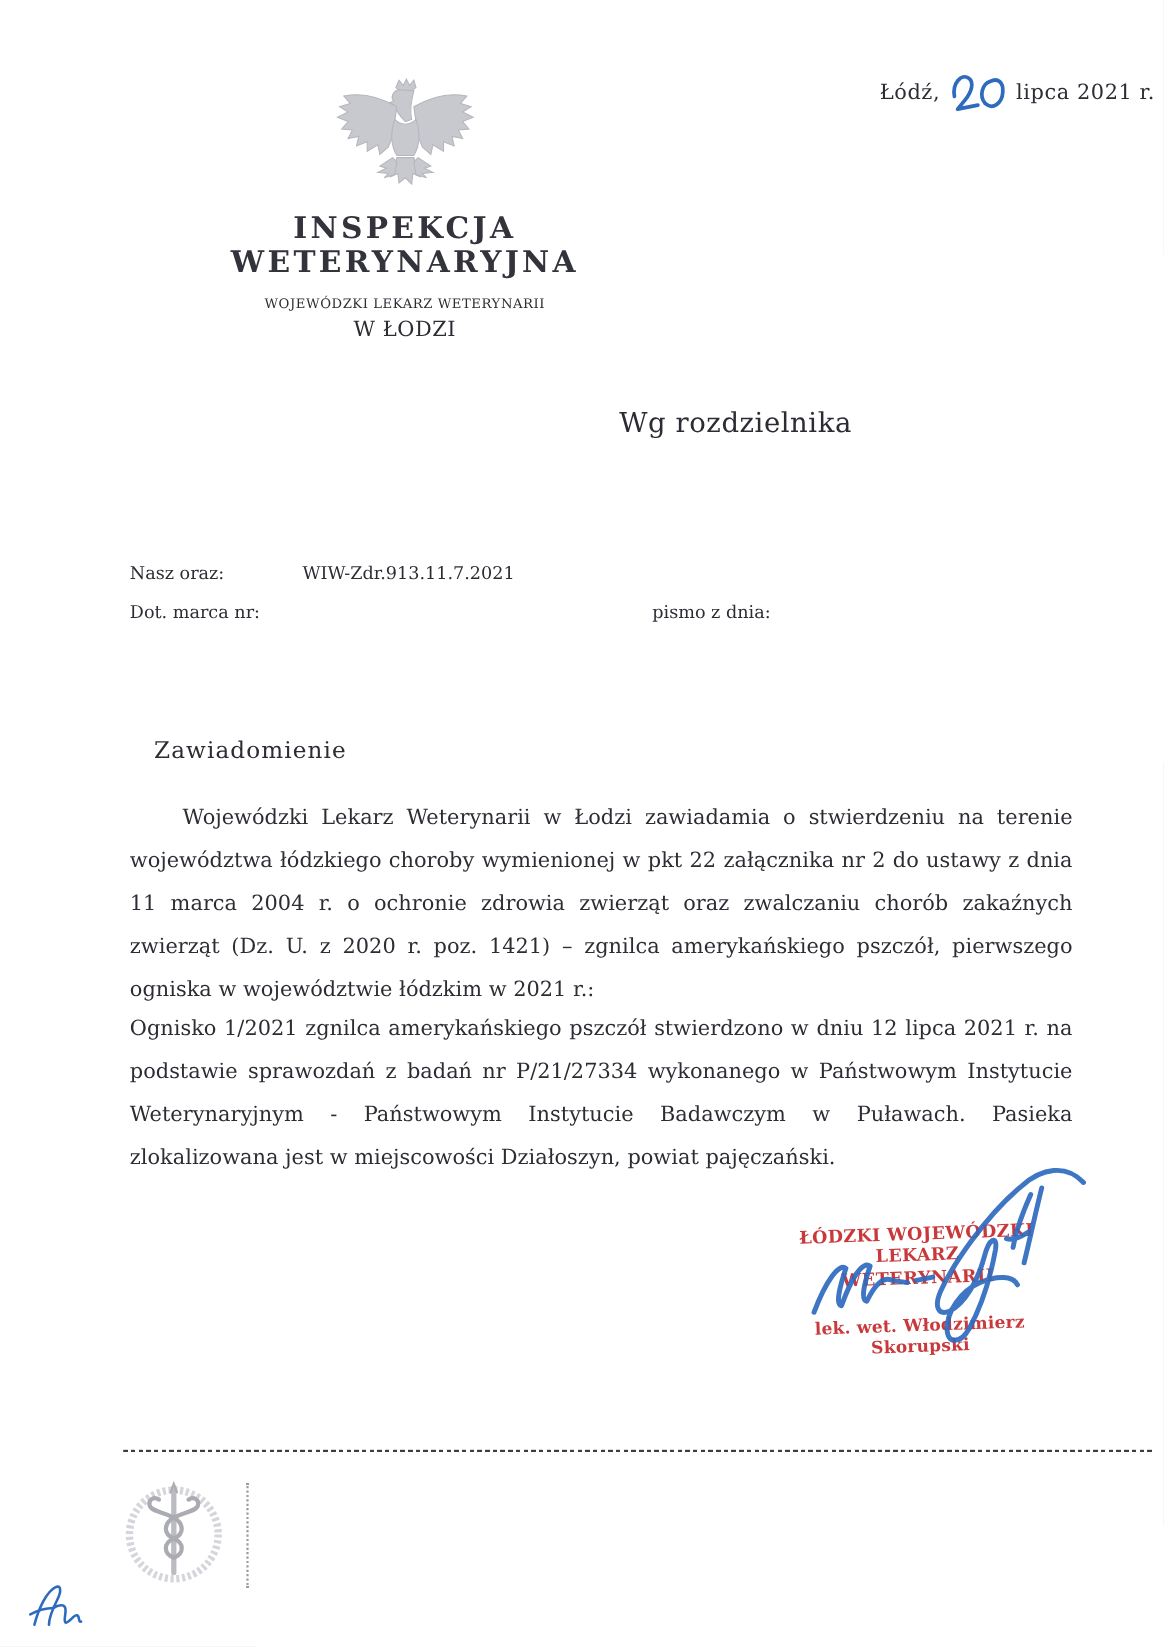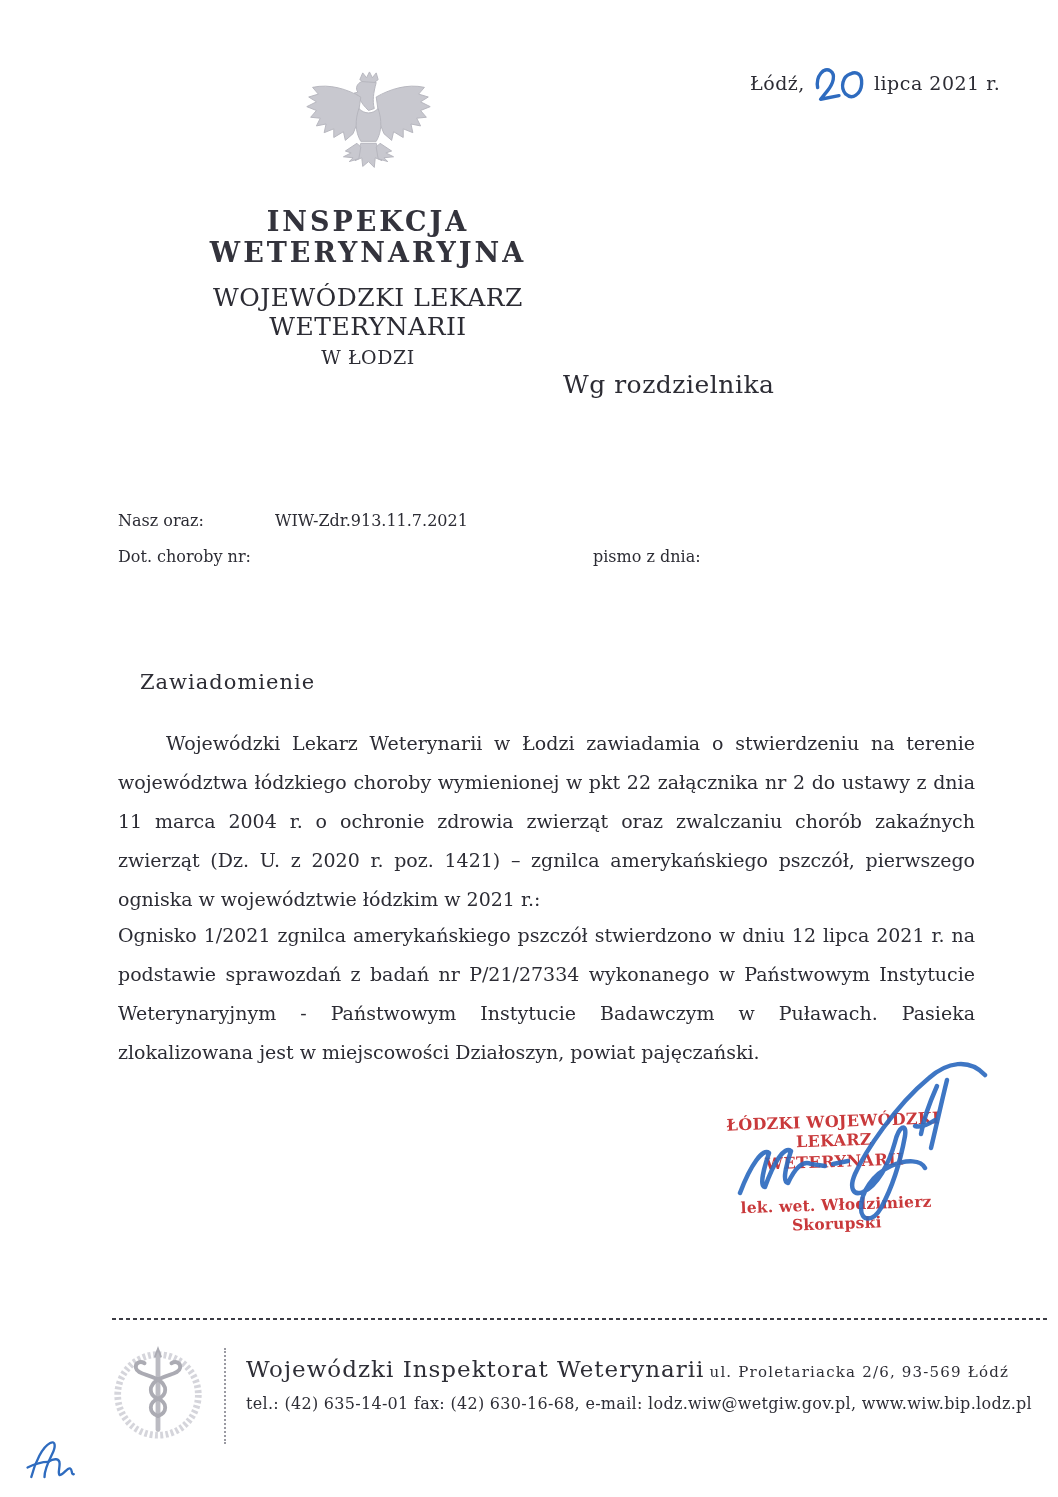--- a/index.html
+++ b/index.html
@@ -6,27 +6,27 @@
   .page{
     position:relative;
     width:1058px;height:1497px;
     background:#ffffff;
     font-family:"DejaVu Serif","Liberation Serif",serif;
     color:#2c2c34;
     overflow:hidden;
     margin:0 auto;
   }
   
-  .date-line{position:absolute;top:58px;left:750px;width:300px;font-size:19px;letter-spacing:.5px;white-space:nowrap;}
+  .date-line{position:absolute;top:58px;left:750px;width:300px;font-size:19px;letter-spacing:.5px;white-space:nowrap;text-align:right;}
   .date-line .hand-day-svg{display:inline-block;vertical-align:-14px;margin:0 -1px 0 1px;}
   
   .header-block{position:absolute;top:70px;left:118px;width:500px;text-align:center;}
   .eagle{display:block;margin:0 auto;opacity:.85;filter:blur(.3px);}
-  .org-name{margin:28px 0 0 0;font-size:27px;font-weight:bold;letter-spacing:3px;color:#33333c;}
-  .office-line1{margin:15px 0 0 0;font-size:25px;letter-spacing:.5px;}
+  .org-name{margin:14px 0 0 0;font-size:27px;font-weight:bold;letter-spacing:3px;color:#33333c;}
+  .office-line1{margin:15px 0 0 0;font-size:12px;letter-spacing:.5px;}
   .office-line2{margin:5px 0 0 0;font-size:19px;letter-spacing:.5px;}
   
   .addressee{position:absolute;top:370px;left:563px;font-size:25px;font-weight:normal;letter-spacing:.5px;}
   
   .ref-label-1{position:absolute;top:511px;left:118px;font-size:16px;}
   .ref-value-1{position:absolute;top:511px;left:275px;font-size:16px;}
   .ref-label-2{position:absolute;top:547px;left:118px;font-size:16px;}
   .ref-label-3{position:absolute;top:547px;left:557px;font-size:16px;margin-left:36px;}
   
   .doc-title{position:absolute;top:670px;left:140px;width:860px;font-size:21px;letter-spacing:1px;}
@@ -83,21 +83,21 @@
     </svg>
     <div class="org-name">INSPEKCJA WETERYNARYJNA</div>
     <div class="office-line1">WOJEWÓDZKI LEKARZ WETERYNARII</div>
     <div class="office-line2">W ŁODZI</div>
   </div>
 
   <div class="addressee">Wg rozdzielnika</div>
 
   <div class="ref-label-1">Nasz oraz:</div>
   <div class="ref-value-1">WIW-Zdr.913.11.7.2021</div>
-  <div class="ref-label-2">Dot. choroby nr:</div>
+  <div class="ref-label-2">Dot. marca nr:</div>
   <div class="ref-label-3">pismo z dnia:</div>
 
   <div class="doc-title">Zawiadomienie</div>
   <div class="para para1">Wojewódzki Lekarz Weterynarii w Łodzi zawiadamia o stwierdzeniu na terenie województwa łódzkiego choroby wymienionej w pkt 22 załącznika nr 2 do ustawy z dnia 11 marca 2004 r. o ochronie zdrowia zwierząt oraz zwalczaniu chorób zakaźnych zwierząt (Dz. U. z 2020 r. poz. 1421) – zgnilca amerykańskiego pszczół, pierwszego ogniska w województwie łódzkim w 2021 r.:</div>
   <div class="para para2">Ognisko 1/2021 zgnilca amerykańskiego pszczół stwierdzono w dniu 12 lipca 2021 r. na podstawie sprawozdań z badań nr P/21/27334 wykonanego w Państwowym Instytucie Weterynaryjnym - Państwowym Instytucie Badawczym w Puławach. Pasieka zlokalizowana jest w miejscowości Działoszyn, powiat pajęczański.</div>
 
   <div class="stamp">
     <div class="stamp-line1">ŁÓDZKI WOJEWÓDZKI LEKARZ</div>
     <div class="stamp-line2">WETERYNARII</div>
     <div class="stamp-line3">lek. wet. Włodzimierz Skorupski</div>
@@ -123,27 +123,20 @@
       <path d="M47 12 L50 4 L53 12" stroke-width="2"></path>
       <path d="M50 36 C38 30 28 30 27 24 C26 19 31 16 36 19" stroke-width="4"></path>
       <path d="M50 36 C62 30 72 30 73 24 C74 19 69 16 64 19" stroke-width="4"></path>
       <path d="M50 36 C40 42 40 52 50 56 C60 60 60 70 50 74" stroke-width="4"></path>
       <path d="M50 36 C60 42 60 52 50 56 C40 60 40 70 50 74" stroke-width="4"></path>
     </g>
   </svg>
 
   <div class="footer-vline"></div>
 
-  <div class="footer-text">
-    <div class="footer-line1">
-      <span class="footer-org">Wojewódzki Inspektorat Weterynarii</span>
-      <span class="footer-address">ul. Proletariacka 2/6, 93-569 Łódź</span>
-    </div>
-    <div class="footer-line2">tel.: (42) 635-14-01 fax: (42) 630-16-68, e-mail: lodz.wiw@wetgiw.gov.pl, www.wiw.bip.lodz.pl</div>
-  </div>
 
   <svg class="paraph-svg" width="66" height="50" viewBox="0 0 70 52">
     <g class="pen" stroke-width="2.5">
       <path d="M12 44 C16 28 24 12 32 8 C38 5 38 12 34 20 C30 28 26 38 26 44"></path>
       <path d="M8 34 C16 30 24 28 30 28"></path>
       <path d="M30 28 C36 24 42 24 42 30 C42 36 40 40 42 42 C46 42 50 34 53 35 C56 36 54 42 57 41"></path>
     </g>
   </svg>
 
 </div>

